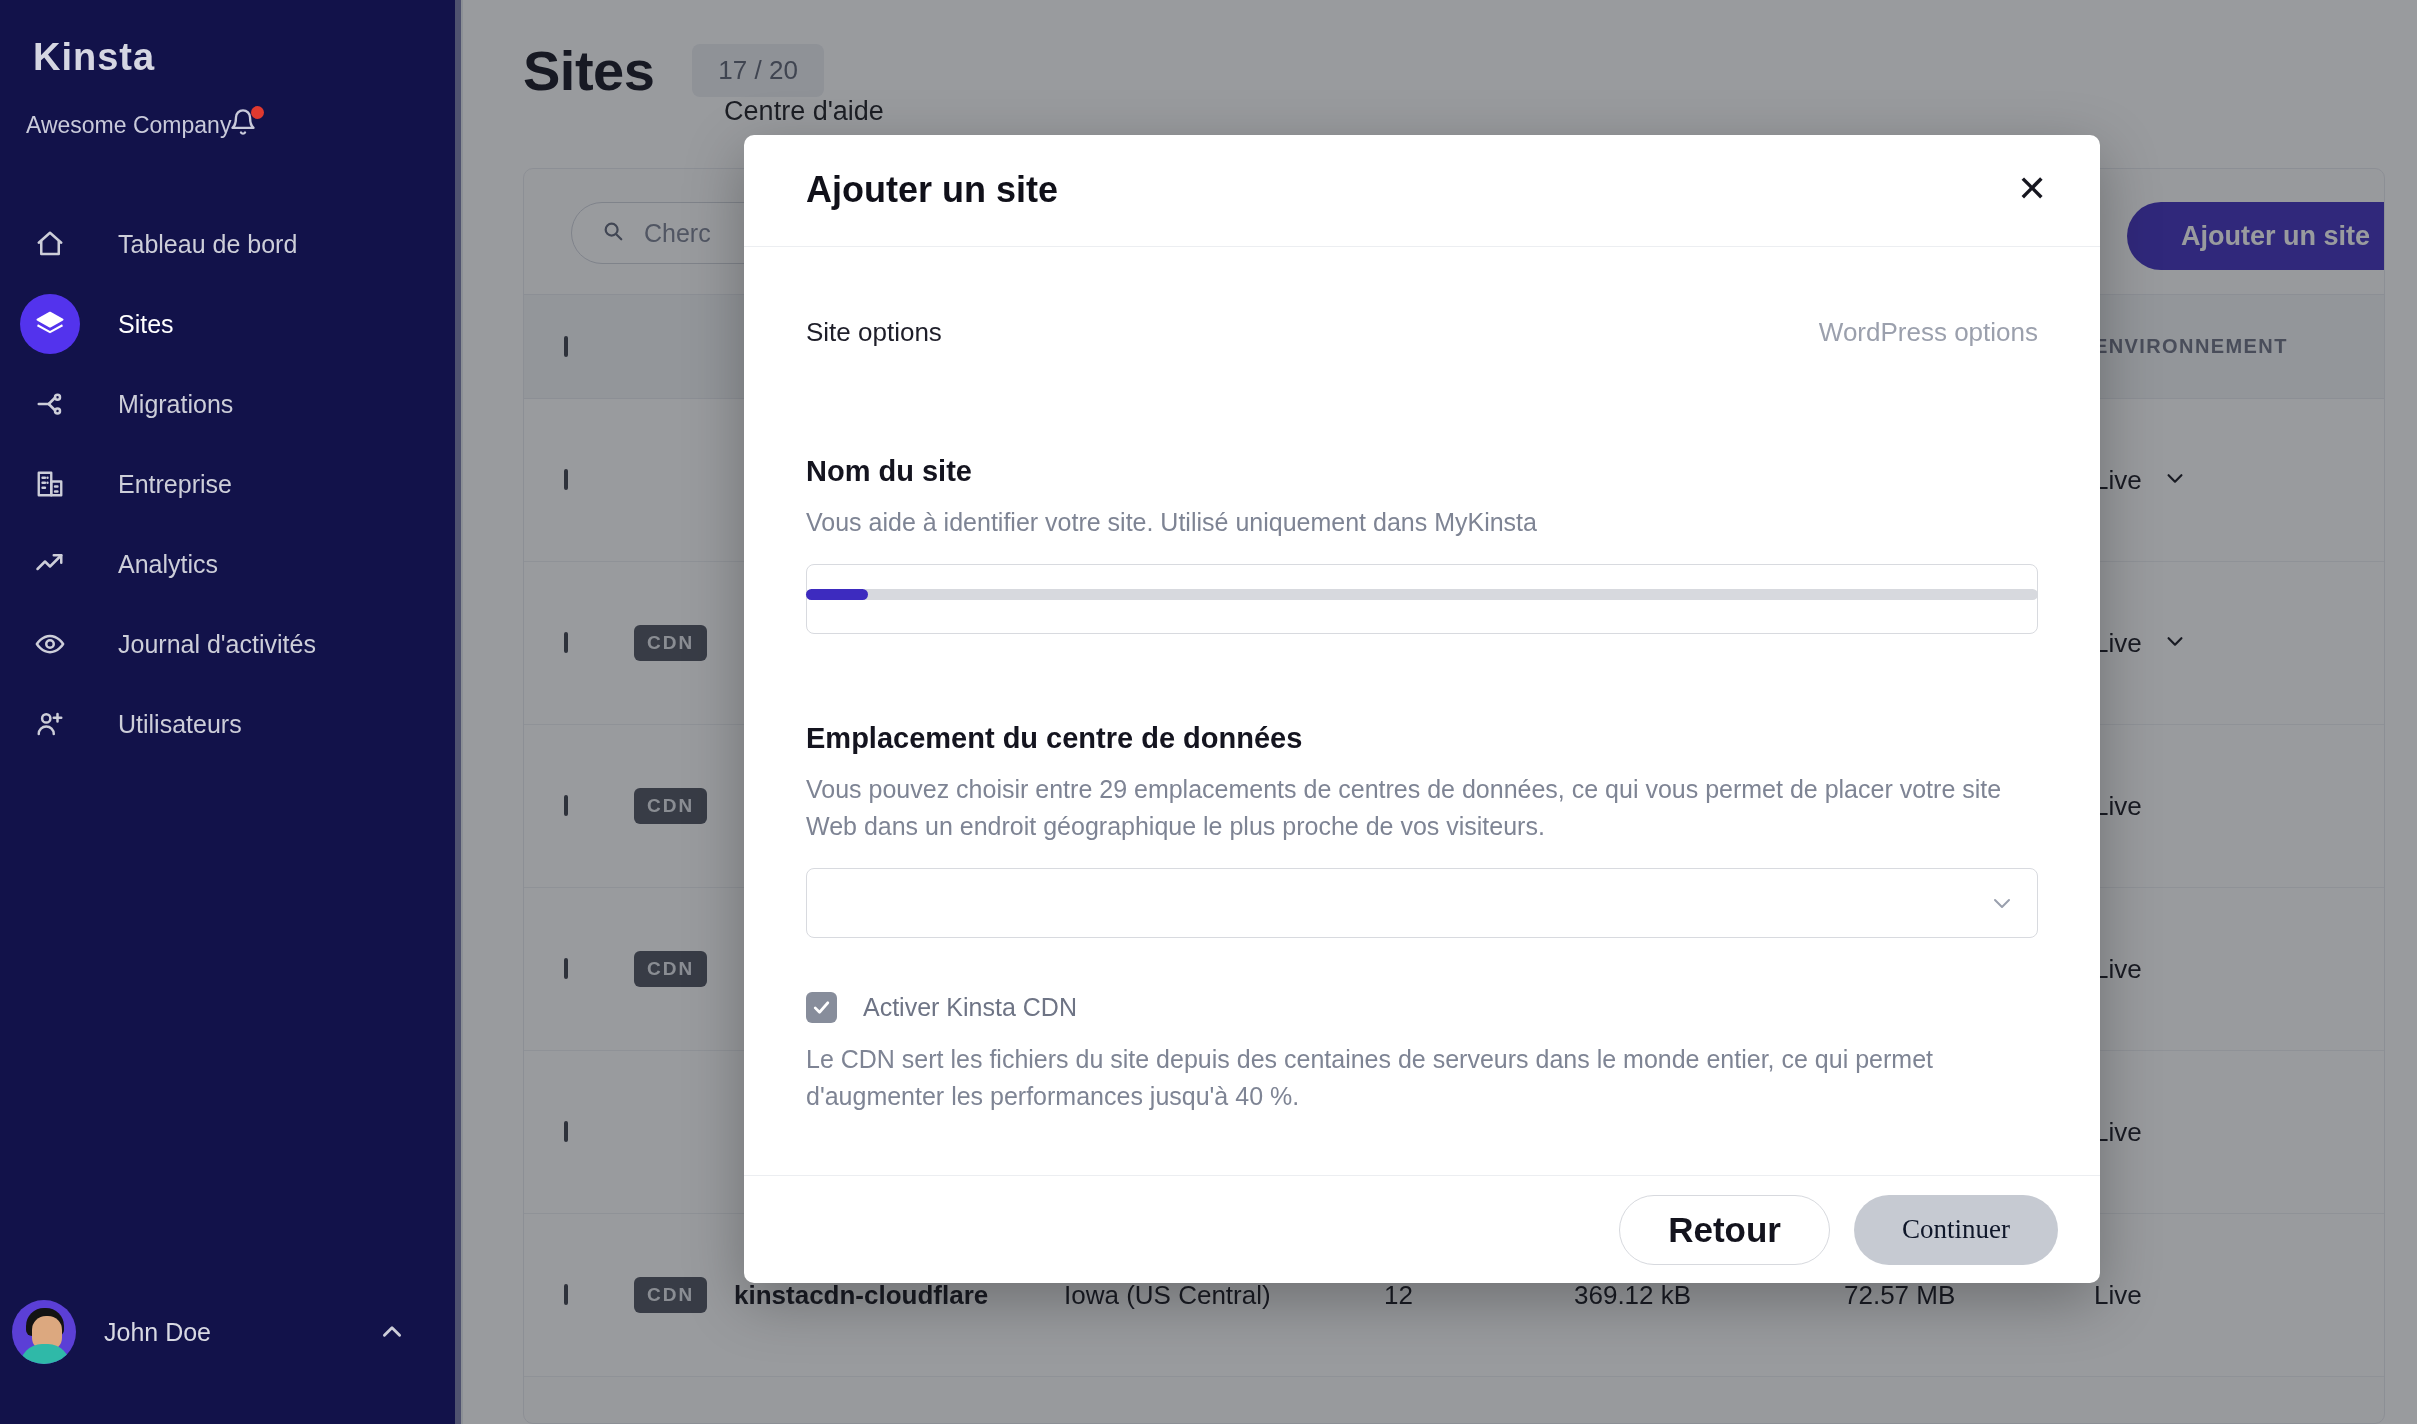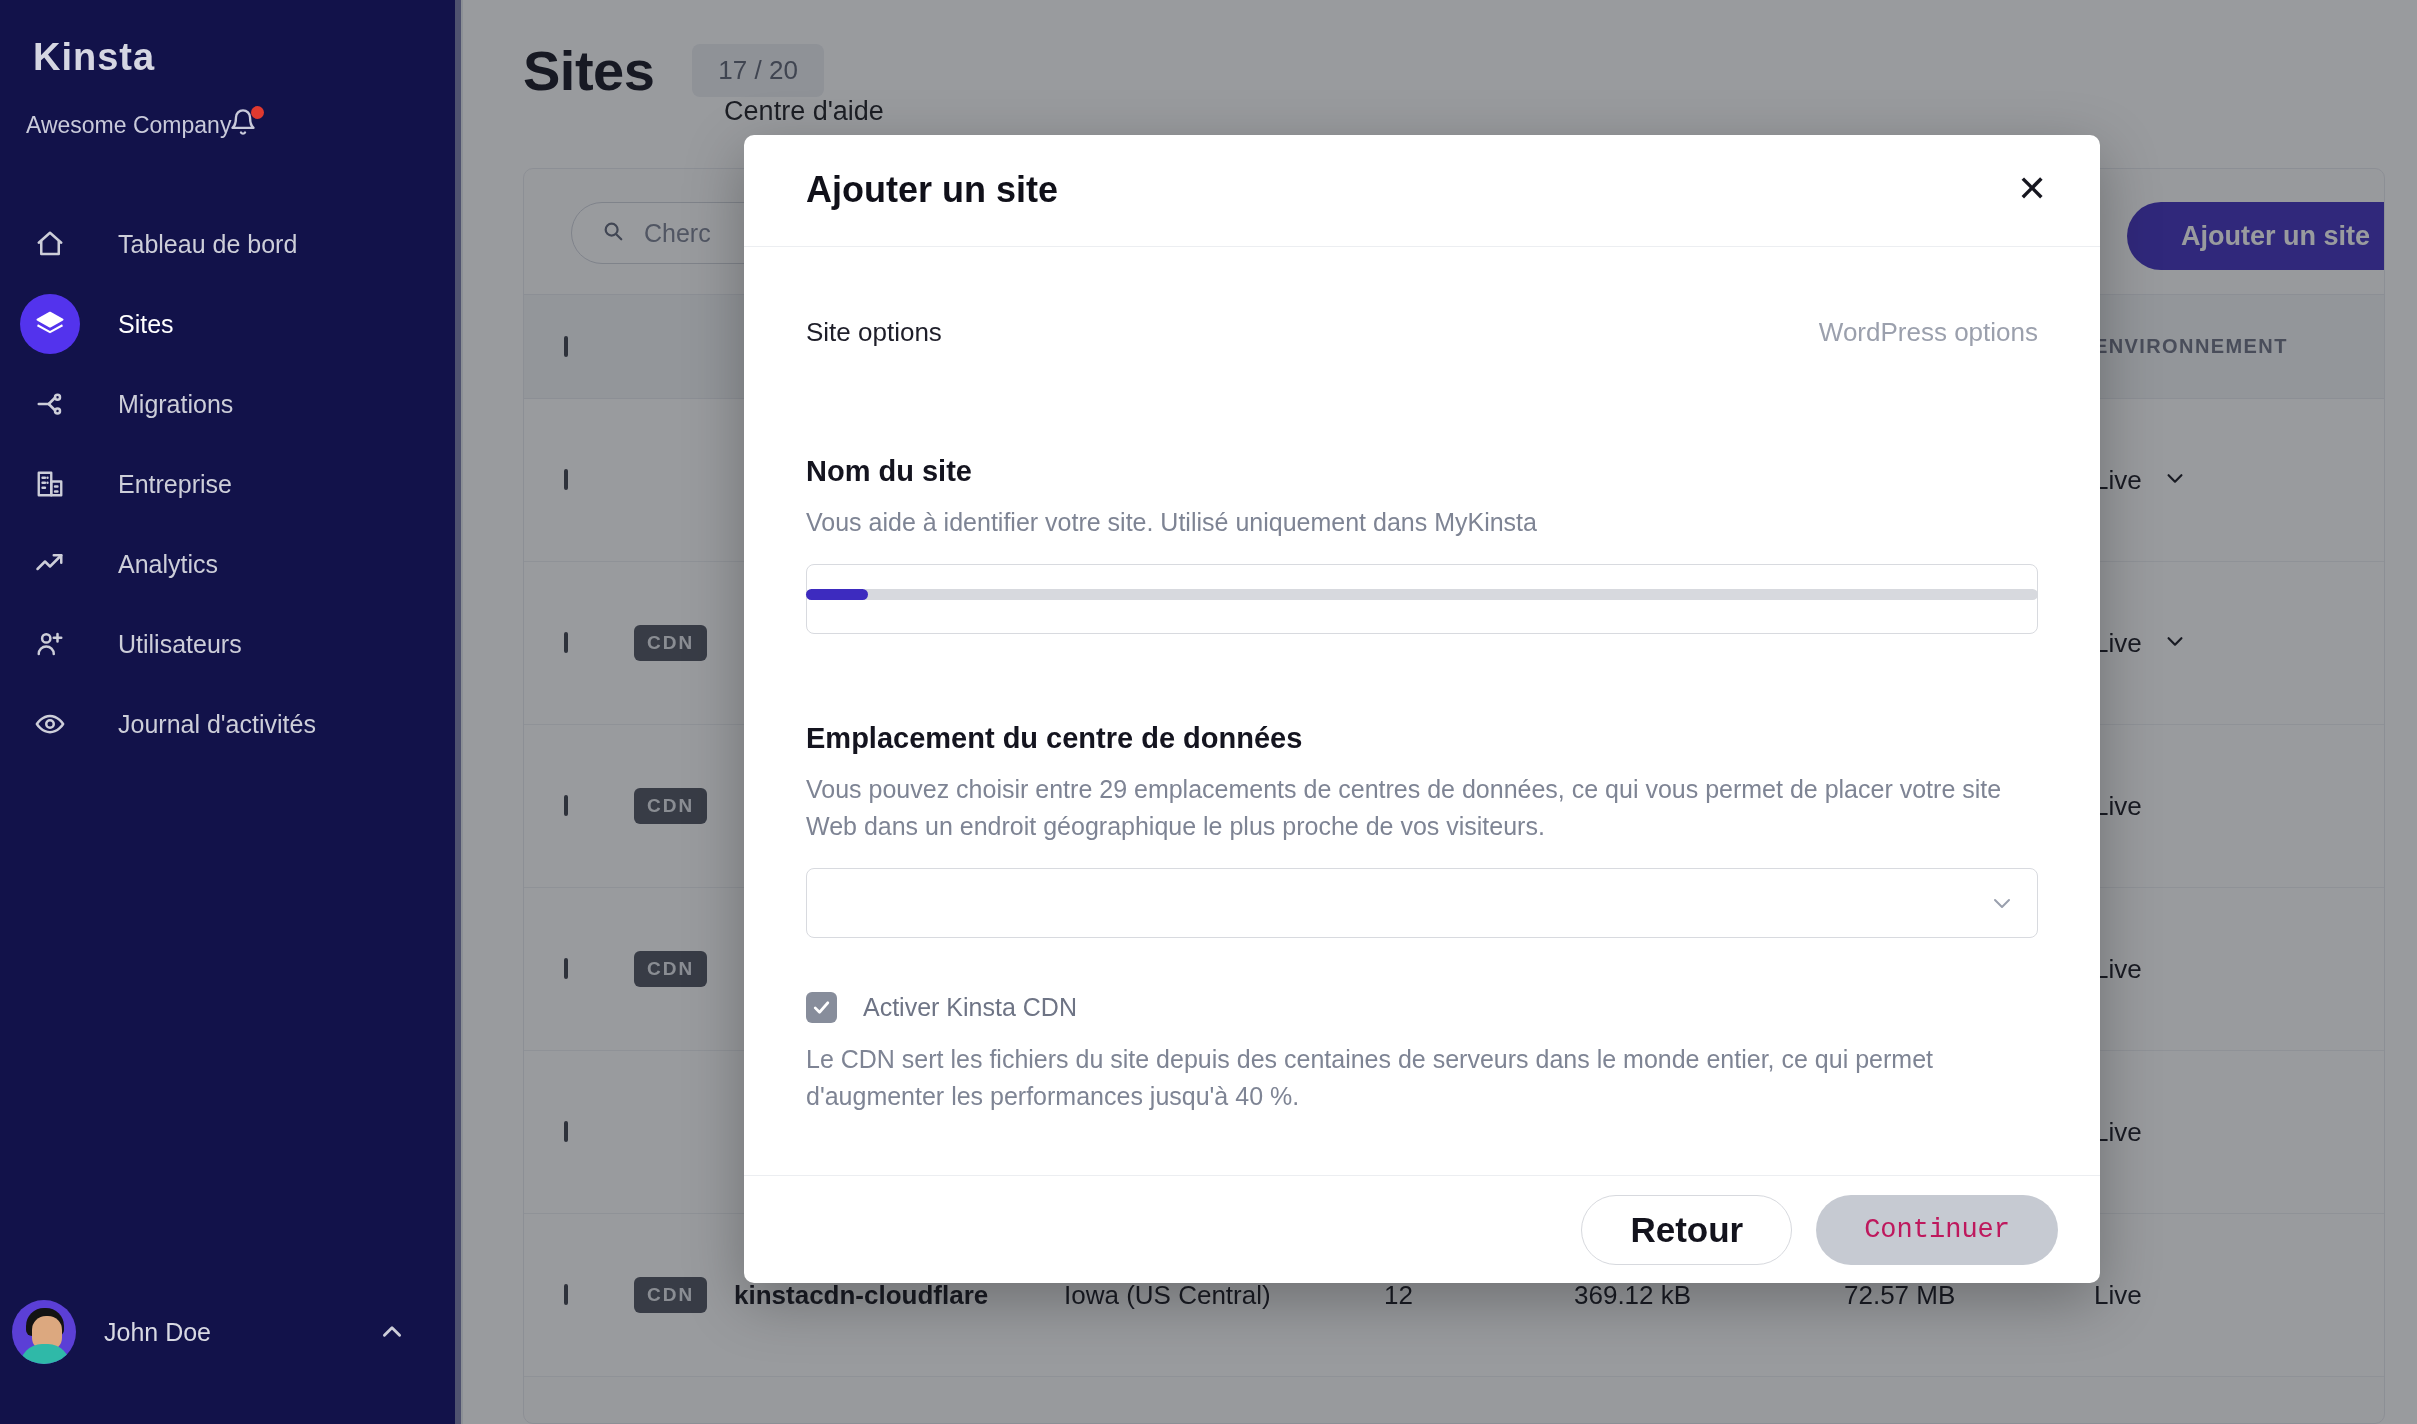--- a/index.html
+++ b/index.html
@@ -464,23 +464,23 @@
     cursor: pointer;
     font-family: "Liberation Sans", sans-serif;
   }
   .btn-continue {
     height: 70px;
     padding: 0 48px;
     border-radius: 36px;
     border: none;
     background: #c6cad2;
     font-size: 27px;
-    color: #be185d;
+    color: #0f172a;
     cursor: not-allowed;
-    font-family: Liberation Mono, monospace;
+    font-family: Liberation Serif, serif;
   }
 </style>
 </head>
 <body>
 
 <div id="app">
 
   <div class="sidebar">
     <div class="brand-logo">Kinsta</div>
 
@@ -548,36 +548,36 @@
             <polyline points="2,16 8,10 12,14 21,5"></polyline>
               <polyline points="15,5 21,5 21,11"></polyline>
           </svg>
         </span>
         <span class="nav-label">Analytics</span>
       </div>
 
       <div class="nav-item">
         <span class="nav-icon">
           <svg viewBox="0 0 24 24" fill="none" stroke="#cdced9" stroke-width="2" stroke-linecap="round" stroke-linejoin="round">
+            <path d="M1.5 12S5.5 5.5 12 5.5 22.5 12 22.5 12 18.5 18.5 12 18.5 1.5 12 1.5 12z"></path>
+            <circle cx="12" cy="12" r="3"></circle>
+          </svg>
+        </span>
+        <span class="nav-label">Journal d'activités</span>
+      </div>
+
+      <div class="nav-item">
+        <span class="nav-icon">
+          <svg viewBox="0 0 24 24" fill="none" stroke="#cdced9" stroke-width="2" stroke-linecap="round" stroke-linejoin="round">
             <circle cx="9" cy="7.5" r="3.3"></circle>
               <path d="M3 20c0-3.5 2.7-6 6-6s6 2.5 6 6"></path>
             <path d="M18 4v6M15 7h6"></path>
           </svg>
         </span>
         <span class="nav-label">Utilisateurs</span>
-      </div>
-
-      <div class="nav-item">
-        <span class="nav-icon">
-          <svg viewBox="0 0 24 24" fill="none" stroke="#cdced9" stroke-width="2" stroke-linecap="round" stroke-linejoin="round">
-            <path d="M1.5 12S5.5 5.5 12 5.5 22.5 12 22.5 12 18.5 18.5 12 18.5 1.5 12 1.5 12z"></path>
-            <circle cx="12" cy="12" r="3"></circle>
-          </svg>
-        </span>
-        <span class="nav-label">Journal d'activités</span>
       </div>
     </div>
 
     <div class="user-row">
       <span class="avatar">
         <span class="hair"></span>
           <span class="face"></span>
           <span class="body"></span>
       </span>
       <span class="user-name">John Doe</span>

